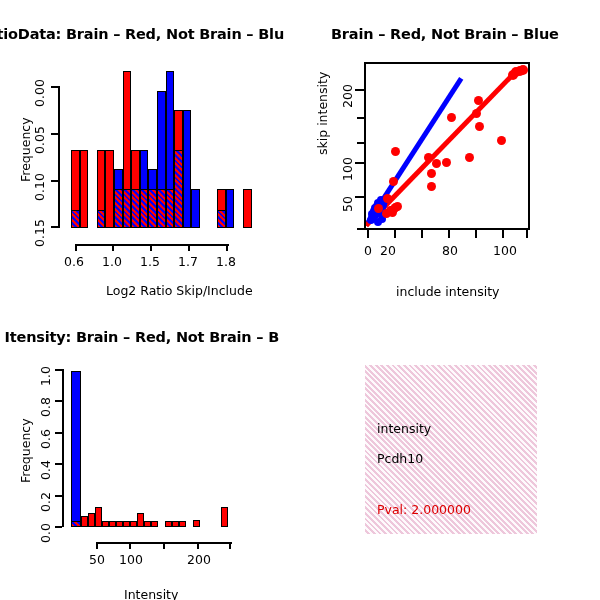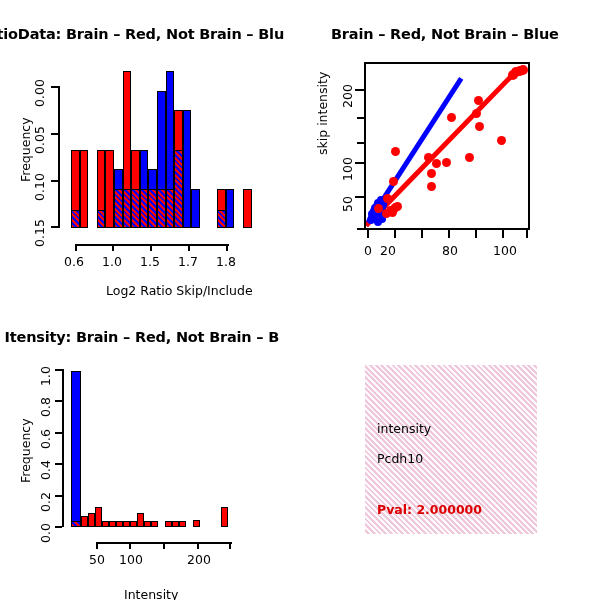--- a/index.html
+++ b/index.html
@@ -194,20 +194,21 @@
   <div class="tk" style="left:148px;top:230px;width:2.4px;height:8px;"></div>
   <div class="tk" style="left:175px;top:230px;width:2.4px;height:8px;"></div>
   <div class="tk" style="left:202px;top:230px;width:2.4px;height:8px;"></div>
   <div class="tk" style="left:226px;top:230px;width:2.4px;height:8px;"></div>
 
   <div class="tick-lab" style="left:64px;top:243px;">0</div>
   <div class="tick-lab" style="left:80px;top:243px;">20</div>
   <div class="tick-lab" style="left:142px;top:243px;">80</div>
   <div class="tick-lab" style="left:193px;top:243px;">100</div>
 
+  <div class="axlab" style="left:96px;top:284px;">include intensity</div>
 </div>
 
 <div class="panel" style="left:0;top:305px;width:300px;height:295px;">
 
   <div class="ttl" style="left:-20px;top:24px;">ne Itensity: Brain – Red, Not Brain – B</div>
 
   <div class="vlab" style="left:18px;top:178px;">Frequency</div>
 
   <div class="axisline" style="left:62px;top:64px;width:2.4px;height:158px;"></div>
   <div class="tk" style="left:55px;top:64px;width:7px;height:2.4px;"></div>
@@ -257,14 +258,14 @@
   <div class="tick-lab" style="left:89px;top:247px;">50</div>
   <div class="tick-lab" style="left:119px;top:247px;">100</div>
   <div class="tick-lab" style="left:187px;top:247px;">200</div>
 
   <div class="axlab" style="left:124px;top:282px;">Intensity</div>
 </div>
 
 <div class="infobox" style="left:365px;top:365px;width:172px;height:169px;">
   <div class="infoline" style="left:12px;top:56px;">intensity</div>
   <div class="infoline" style="left:12px;top:86px;">Pcdh10</div>
-  <div class="infoline pv" style="left:12px;top:137px;font-weight:bold;">Pval: 2.000000</div>
+  <div class="infoline pv" style="left:12px;top:137px;">Pval: 2.000000</div>
 </div>
 
 </body></html>

